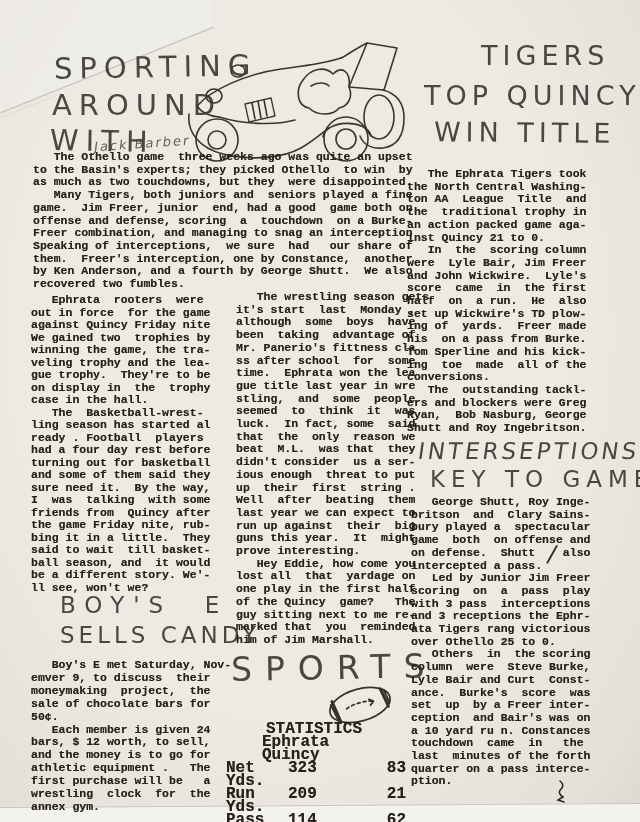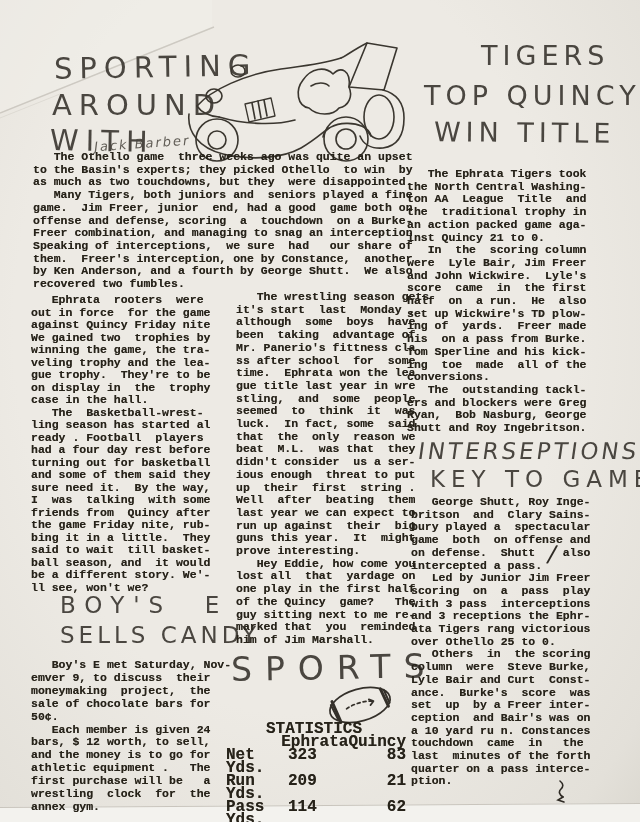--- a/index.html
+++ b/index.html
@@ -21,21 +21,21 @@
   .hl1{font-size:29px;letter-spacing:7px;}
   .hl2{font-size:27px;letter-spacing:5px;}
   .hl3{font-size:23px;letter-spacing:4px;}
   .byline{
     position:absolute;font-family:"DejaVu Sans", sans-serif;font-style:italic;
     font-size:13px;color:#4a463f;transform:rotate(-4deg);letter-spacing:2px;opacity:.85;
   }
   .stats{position:absolute;left:226px;top:723px;width:180px;color:#262219;
     font-weight:700;font-size:16px;line-height:13px;text-shadow:0 0 0.5px rgba(40,34,26,.55);}
   .stats-title{padding-left:40px;}
-  .stats-teams{display:flex;justify-content:flex-end;padding-left:36px;}
+  .stats-teams{display:flex;justify-content:space-between;padding-left:36px;flex-direction:column;}
   .srow{display:flex;}
   .slabel{width:62px;}
   .sv1{width:32px;text-align:left;}
   .sv2{flex:1;text-align:right;}
   svg.sketch{position:absolute;}
   .crease{position:absolute;left:0;top:0;z-index:0;}
   .mark{position:absolute;color:#2e2a24;font-family:"DejaVu Sans",sans-serif;}
   .bottom-edge{
     position:absolute;left:-5px;top:805px;width:650px;height:20px;
     background:#f3f2ee;border-top:1.5px solid #c9c5bd;transform:rotate(-0.35deg);

